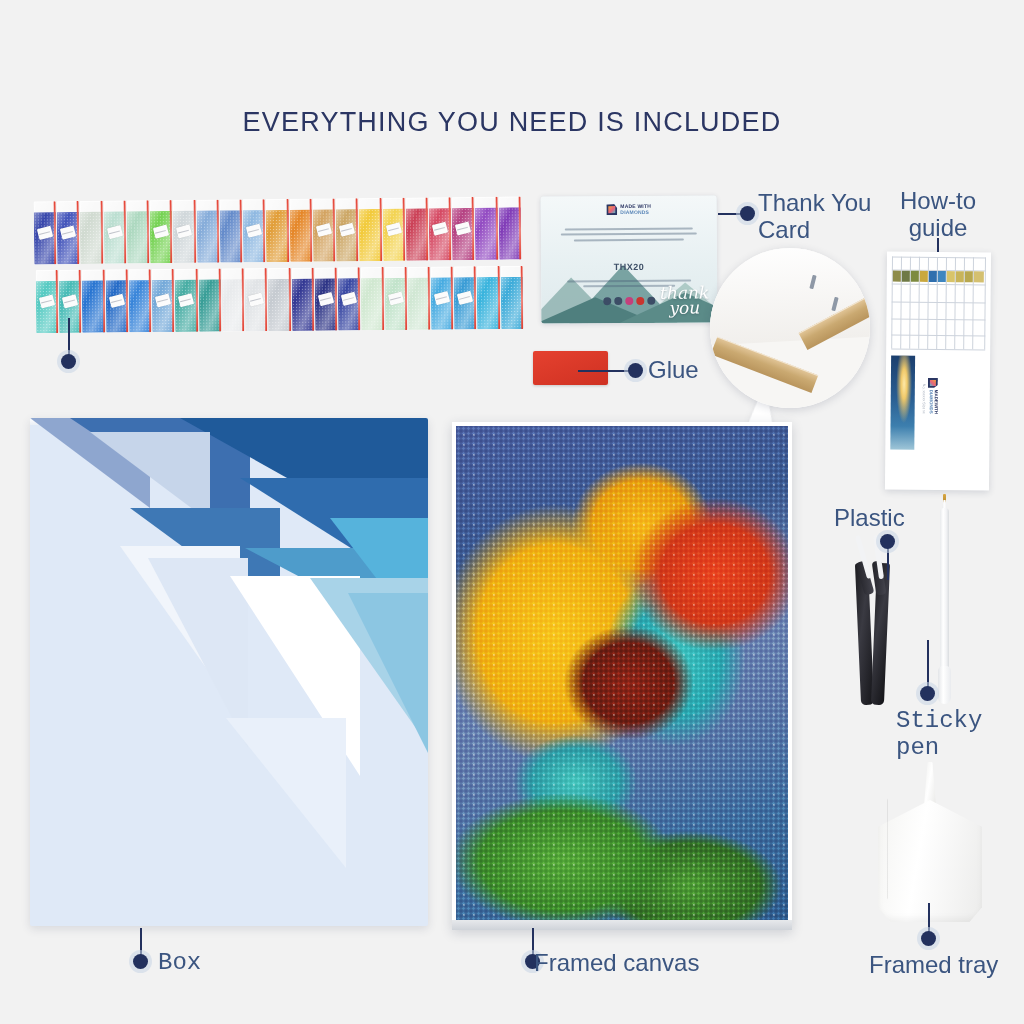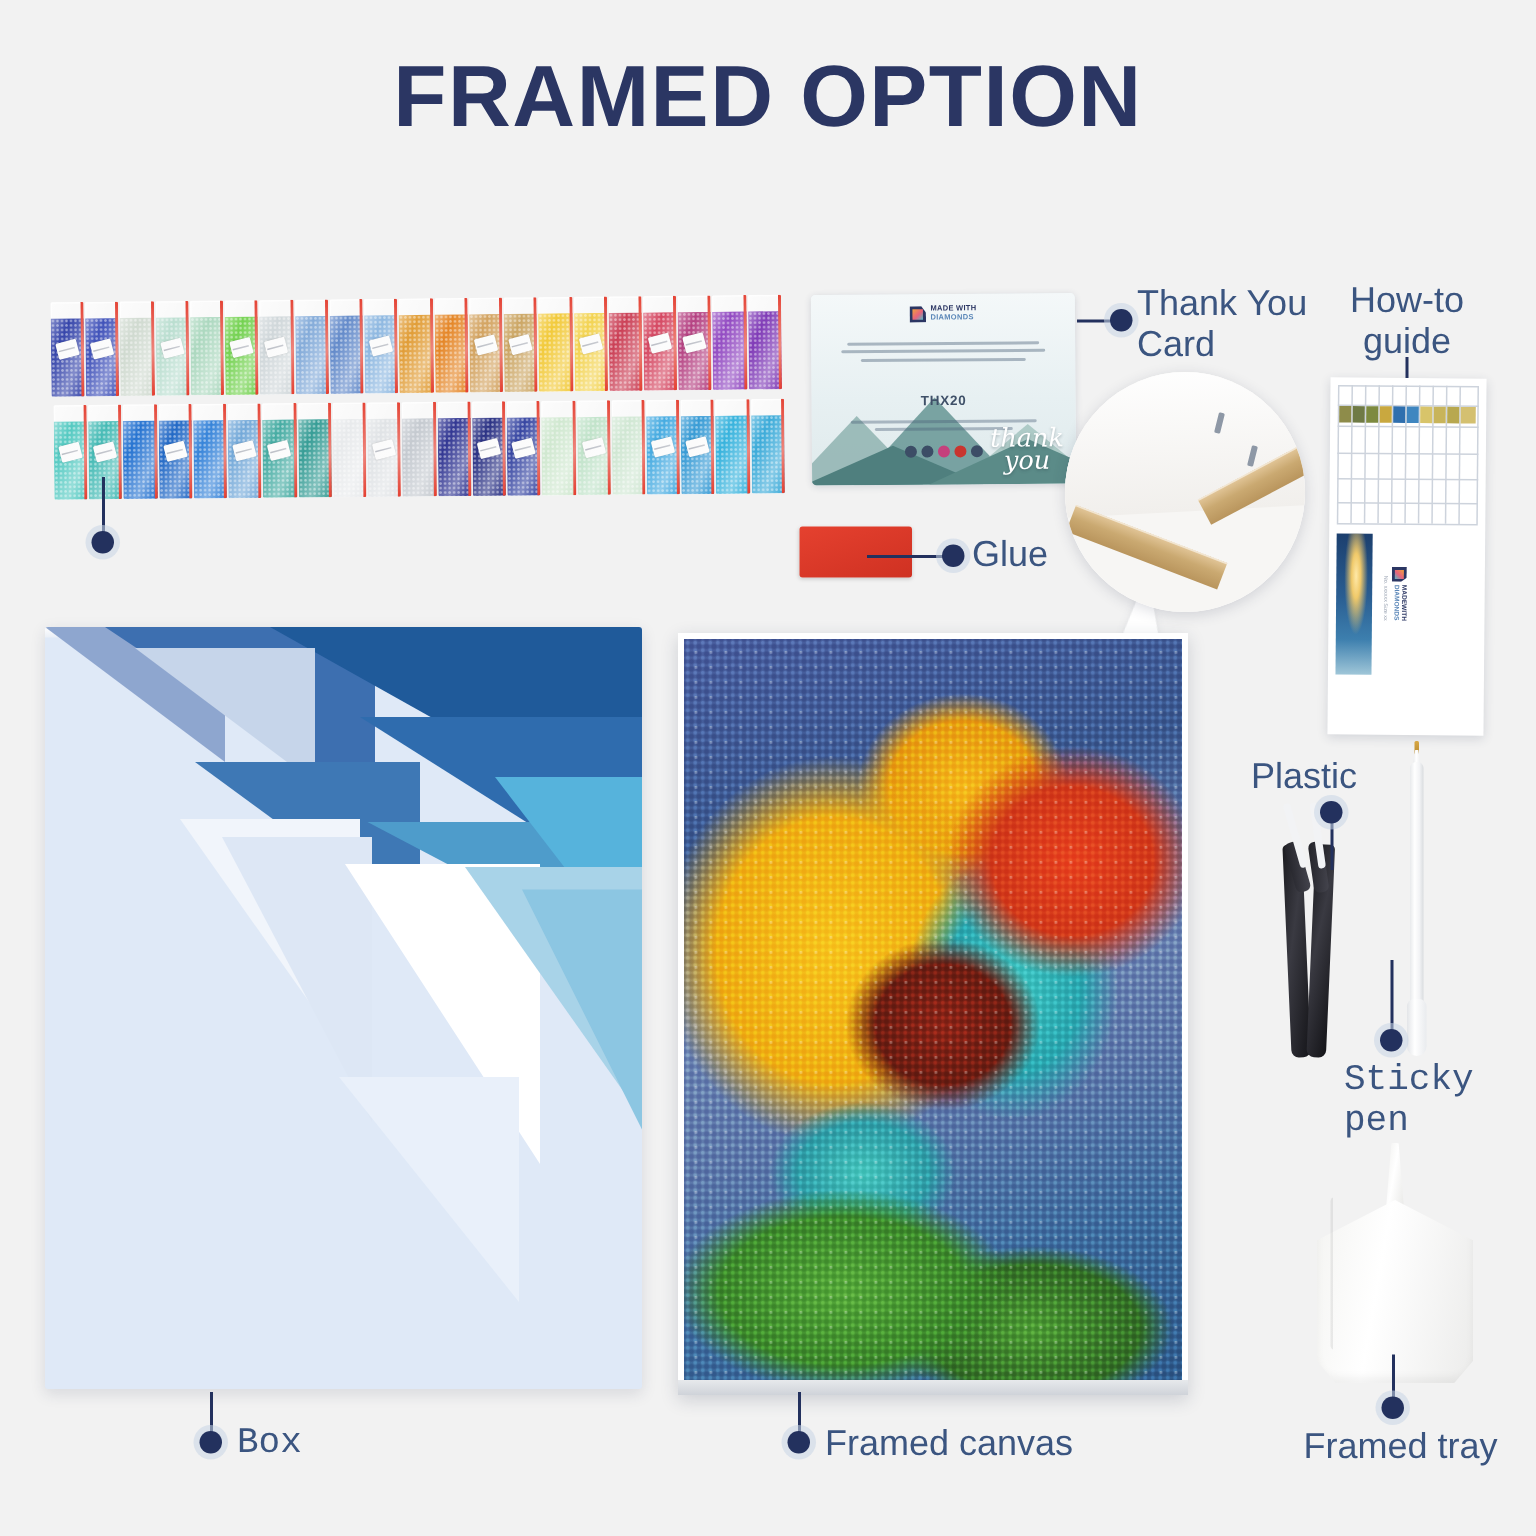--- a/index.html
+++ b/index.html
@@ -339,21 +339,21 @@
     background:linear-gradient(100deg,#f0f0ee,#ffffff 45%,#e9e9e7);
     border-radius:5px 5px 0 0;
     clip-path:polygon(30% 0, 70% 0, 100% 100%, 0 100%);
   }
 </style>
 </head>
 <body>
 
 <div class="stage">
 
-  <div class="title">FRAMED OPTION</div>
+  <div class="subtitle">EVERYTHING YOU NEED IS INCLUDED</div>
 
   <div class="bagrow r1" id="bagrow1">
       <div class="bag">
         <div class="beads" style="background-color: rgb(47, 63, 168);"></div>
         <div class="tag"></div>
         <div class="zip"></div>
         <div class="sheen"></div>
       </div>
       <div class="bag">
         <div class="beads" style="background-color: rgb(58, 76, 184);"></div>
@@ -716,21 +716,21 @@
 
   <div class="canvas">
     <div class="art">
       <div class="sparkle"></div>
     </div>
     <div class="edge"></div>
   </div>
 
   <div class="lead v" style="left:532px; top:928px; height:30px;"></div>
   <div class="dot" style="left:525px; top:954px;"></div>
-  <div class="clabel" style="left:550px; top:950px;text-align:center;">Framed canvas</div>
+  <div class="clabel" style="left:534px; top:950px;text-align:center;">Framed canvas</div>
 
   <div class="tweezers">
     <div class="armL"></div>
     <div class="armR"></div>
     <div class="neckL"></div>
     <div class="neckR"></div>
     <div class="tipL"></div>
     <div class="tipR"></div>
   </div>
   <div class="clabel" style="left:834px; top:505px;">Plastic</div>

